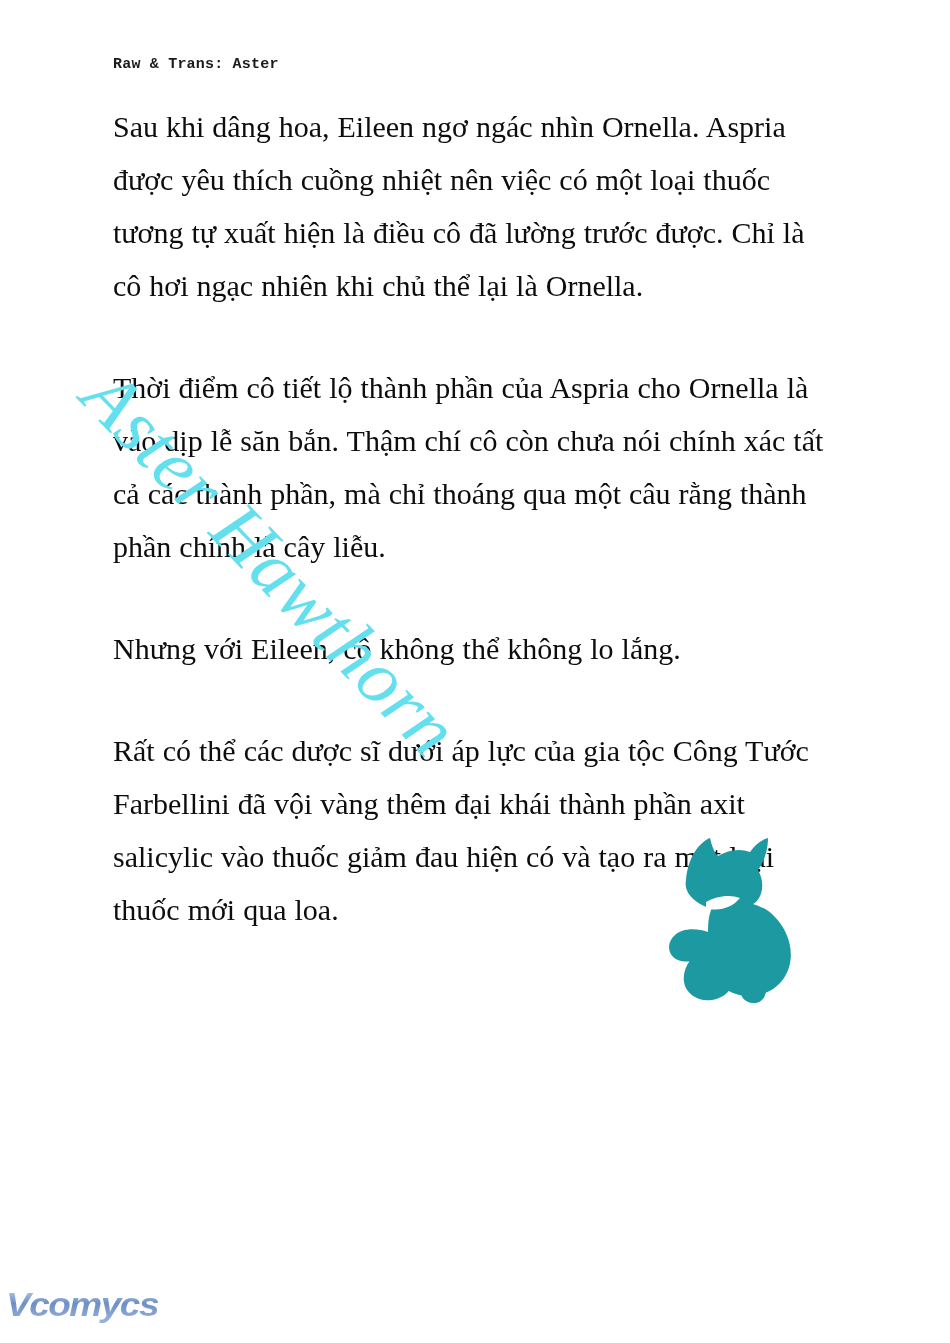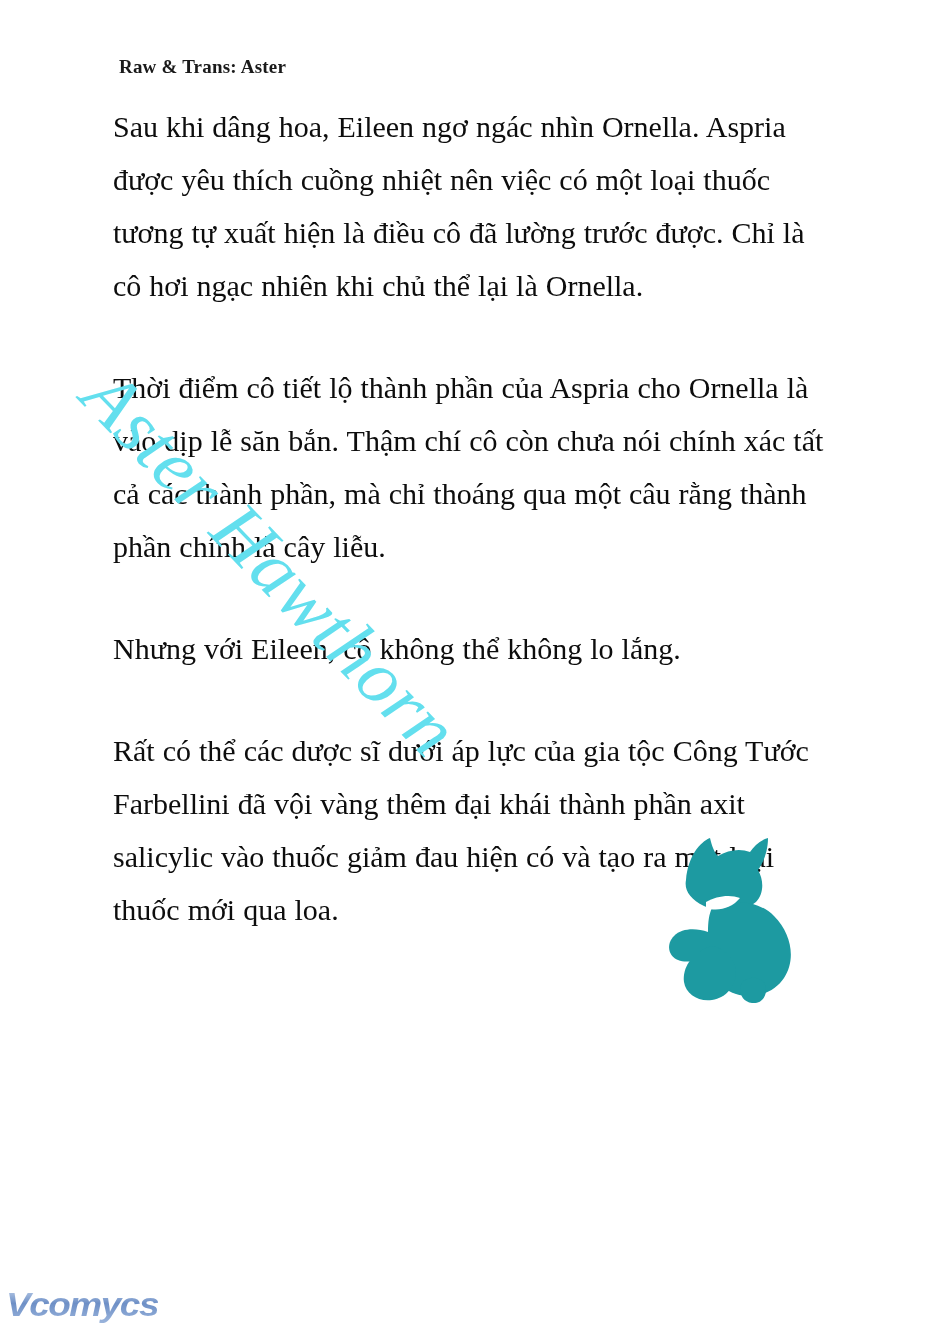--- a/index.html
+++ b/index.html
@@ -14,24 +14,24 @@
     position: relative;
     width: 950px;
     height: 1343px;
     background: #ffffff;
     overflow: hidden;
   }
 
   
   #header {
     position: absolute;
-    left: 119px;
+    left: 113px;
     top: 56px;
-    font-family: Liberation Serif, serif;
-    font-size: 19px;
+    font-family: Liberation Mono, monospace;
+    font-size: 15px;
     font-weight: 600;
     color: #1a1a1a;
     letter-spacing: 0.2px;
     white-space: nowrap;
   }
 
   
   #wm-text {
     position: absolute;
     left: 128px;

